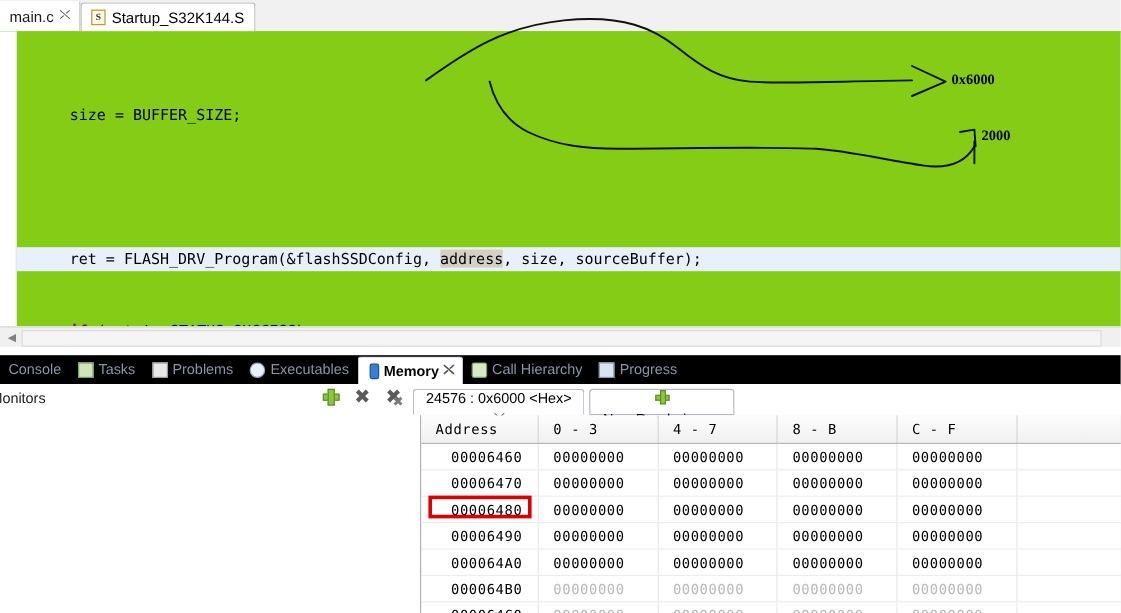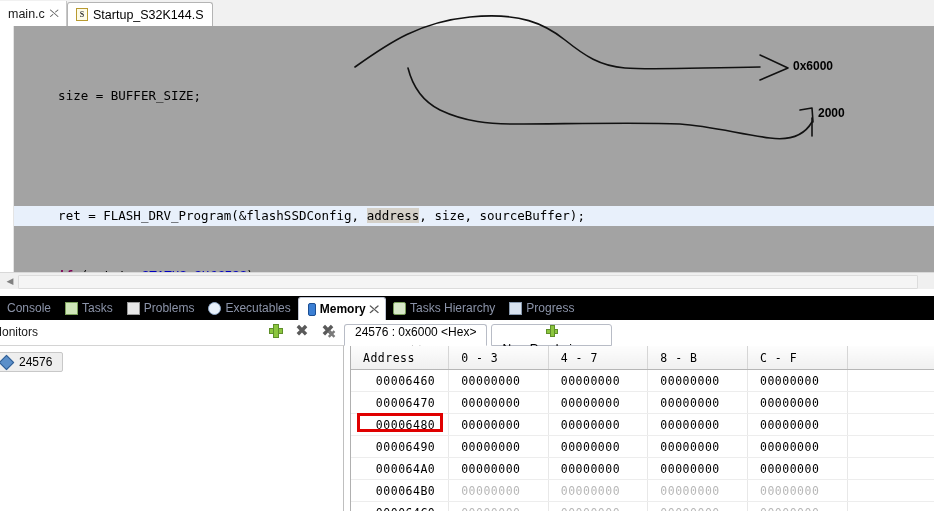--- a/index.html
+++ b/index.html
@@ -45,21 +45,21 @@
   }
   .s-icon{
     width:12px;height:13px;border:1px solid #b89a30;background:#fdfbe8;
     display:inline-flex;align-items:center;justify-content:center;
     font-size:8px;font-weight:bold;color:#333;font-family:"Liberation Serif",serif;
     box-sizing:border-box;
   }
   
   #editor{
     position:absolute;left:0;top:26px;width:934px;height:246px;
-    background:#a3a3a3;
+    background:#84cc16;
     overflow:hidden;
   }
   #gutter{
     position:absolute;left:0;top:0;width:13px;height:246px;
     background:#ffffff;border-right:1px solid #e4e4e4;
   }
   #code{
     position:absolute;left:14px;top:0;right:0;bottom:0;
     font-family:"DejaVu Sans Mono","Liberation Mono",monospace;
     font-size:12.5px;
@@ -213,21 +213,21 @@
   td.hlbox{position:relative;}
   td.hlbox .redbox{
     position:absolute;left:6px;top:-1px;width:86px;height:19px;
     border:3px solid #e00000;box-sizing:border-box;
   }
   .c-addr{width:94px;}
   .c-grp{width:96px;}
   .c-pad{width:100px;}
   
   .annot{
-    position:absolute;font-family:Liberation Sans, sans-serif;
+    position:absolute;font-family:Liberation Serif, serif;
     font-size:12px;font-weight:bold;color:#000;
   }
   #annot-0x6000{left:793px;top:59px;}
   #annot-2000{left:818px;top:106px;}
   
   #ink{position:absolute;left:0;top:0;width:934px;height:511px;pointer-events:none;}
 </style>
 </head>
 <body>
 
@@ -286,41 +286,35 @@
     <span class="vicon ic-exec"></span>
     <span>Executables</span>
   </div>
   <div class="vtab active">
     <span class="vicon ic-mem"></span>
     <span>Memory</span>
     <span class="tab-close">⛌</span>
   </div>
   <div class="vtab">
     <span class="vicon ic-call"></span>
-    <span>Tasks Hierarchy</span>
+    <span>Call Hierarchy</span>
   </div>
   <div class="vtab">
     <span class="vicon ic-prog"></span>
     <span>Progress</span>
   </div>
 </div>
 
 <div id="monitors-pane">
   <div id="monitors-header">
     <div id="monitors-label">Monitors</div>
     <div id="monitors-tools">
       <span class="tool-ic plus-ic"></span>
       <span class="tool-ic x-ic">✖</span>
       <span class="tool-ic xx-ic">✖<span class="small">✖</span></span>
-    </div>
-  </div>
-  <div id="monitors-list">
-    <div id="monitor-item">
-      <span class="diamond"></span>
-      <span>24576</span>
     </div>
   </div>
 </div>
 
 <div id="render-pane">
   <div id="render-tabs">
     <div class="rtab active">
       <span>24576 : 0x6000 &lt;Hex&gt;</span>
       <span class="tab-close">⛌</span>
     </div>

